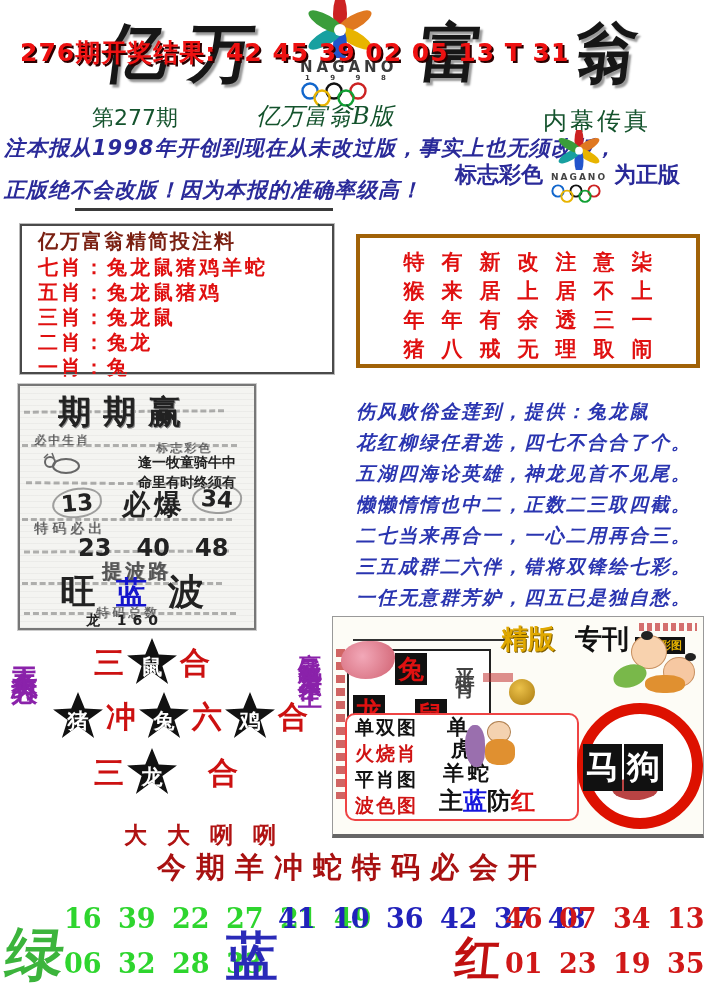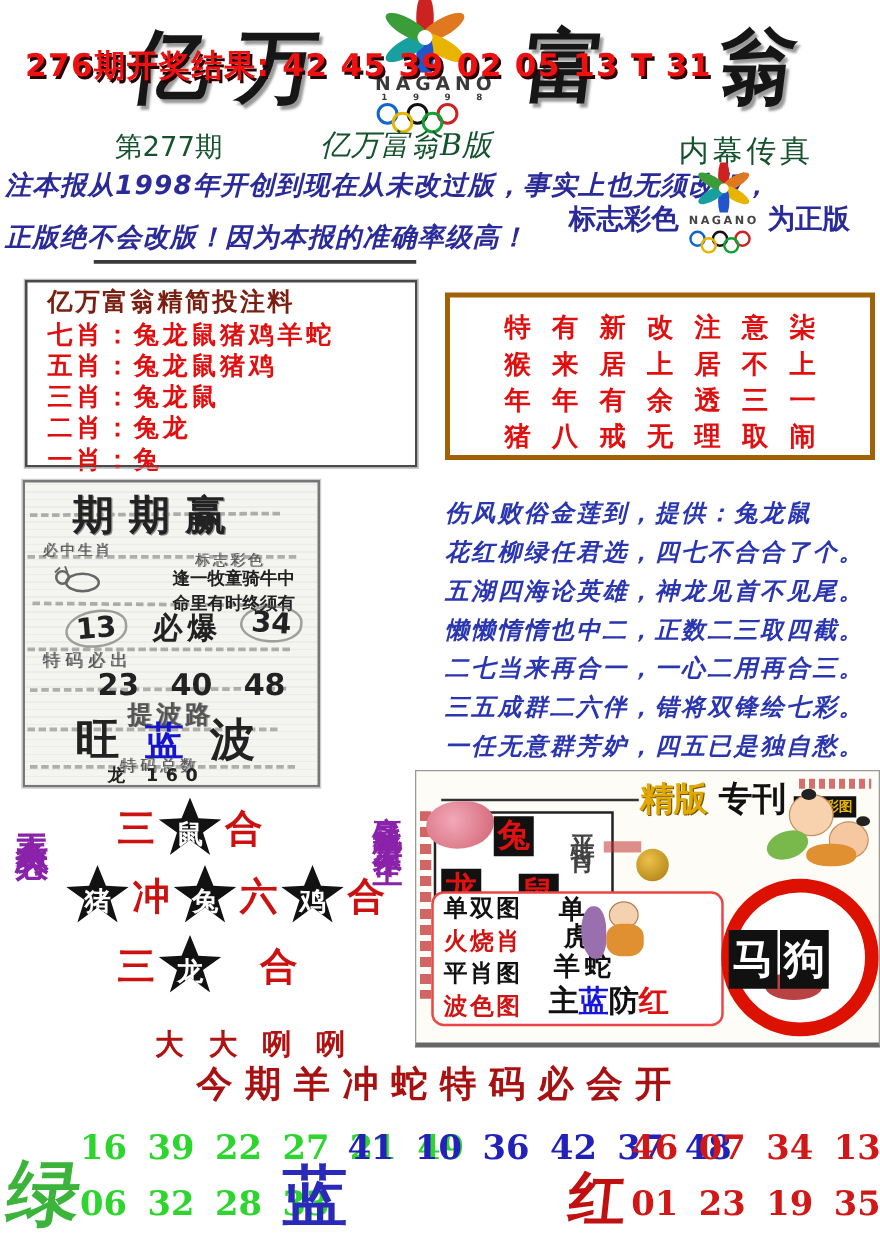--- a/index.html
+++ b/index.html
@@ -173,21 +173,21 @@
     <div class="abs fuzzy" style="left:14px;top:46px;font-size:12px;letter-spacing:2px;">必中生肖</div>
     <div class="abs fuzzy" style="left:136px;top:54px;font-size:12px;letter-spacing:2px;">标志彩色</div>
     <div class="abs" style="left:118px;top:68px;font-size:14px;font-weight:bold;">逢一牧童骑牛中</div>
     <div class="abs" style="left:118px;top:88px;font-size:14px;font-weight:bold;">命里有时终须有</div>
     <svg class="abs" style="left:20px;top:66px;" width="44" height="24" viewBox="0 0 44 24">
       <ellipse cx="26" cy="14" rx="13" ry="7" fill="none" stroke="#666" stroke-width="2"></ellipse>
       <circle cx="10" cy="10" r="5" fill="none" stroke="#666" stroke-width="2"></circle>
       <path d="M4 6 L8 2 M14 6 L12 1" stroke="#666" stroke-width="1.5" fill="none"></path>
     </svg>
     <div class="abs" style="left:32px;top:102px;font-size:23px;font-weight:bold;"><span class="scribble">13</span></div>
-    <div class="abs serif" style="left:102px;top:100px;font-size:24px;font-weight:bold;letter-spacing:4px;">必爆</div>
+    <div class="abs serif" style="left:102px;top:100px;font-size:28px;font-weight:bold;letter-spacing:4px;">必爆</div>
     <div class="abs" style="left:172px;top:98px;font-size:23px;font-weight:bold;"><span class="scribble" style="transform:rotate(4deg);">34</span></div>
     <div class="abs fuzzy" style="left:14px;top:134px;font-size:14px;letter-spacing:4px;">特码必出</div>
     <div class="abs" style="left:58px;top:148px;font-size:24px;font-weight:bold;white-space:pre;">23   40   48</div>
     <div class="abs fuzzy" style="left:82px;top:172px;font-size:20px;font-weight:bold;letter-spacing:3px;">提波路</div>
     <div class="abs serif" style="left:40px;top:182px;font-size:36px;font-weight:bold;">旺</div>
     <div class="abs serif" style="left:96px;top:186px;font-size:31px;font-weight:bold;color:#1515cc !important;">蓝</div>
     <div class="abs serif" style="left:148px;top:182px;font-size:36px;font-weight:bold;">波</div>
     <div class="abs fuzzy" style="left:76px;top:218px;font-size:13px;letter-spacing:3px;">特码总数</div>
     <div class="abs" style="left:66px;top:226px;font-size:14px;font-weight:bold;letter-spacing:6px;">龙 160</div>
   </div>
@@ -224,21 +224,21 @@
       <span class="star">龙</span>
       <span class="conn" style="margin-left:28px;">合</span>
     </div>
   </div>
 
   <div class="abs dada serif" style="left:124px;top:820px;">大大咧咧</div>
   <div class="abs banner serif">今期羊冲蛇特码必会开</div>
 
   <div class="abs spbox">
     <div class="abs" style="left:20px;top:22px;width:158px;height:2px;background:#333;"></div>
-    <div class="abs gold serif" style="left:179px;top:4px;font-size:27px;font-weight:bold;text-shadow:1px 1px 0 #7a5a00;">精版</div>
+    <div class="abs gold serif" style="left:168px;top:4px;font-size:27px;font-weight:bold;text-shadow:1px 1px 0 #7a5a00;">精版</div>
     <div class="abs serif" style="left:242px;top:4px;font-size:27px;font-weight:bold;color:#111;">专刊</div>
     <div class="abs" style="left:306px;top:6px;width:58px;height:8px;opacity:.7;background:repeating-linear-gradient(90deg,#c23333 0 5px,transparent 5px 8px);"></div>
     <div class="abs blackchip" style="left:302px;top:20px;">六合彩图</div>
     <div class="abs redtickstrip" style="left:3px;top:32px;"></div>
 
     <div class="abs frame" style="left:14px;top:32px;width:140px;height:98px;">
       <div class="abs" style="left:-8px;top:-10px;width:54px;height:38px;border-radius:55% 45% 60% 50%;background:radial-gradient(circle at 40% 40%,#f2a8b8,#d06070);"></div>
       <div class="abs anchip serif" style="left:46px;top:2px;">兔</div>
       <div class="abs anchip serif" style="left:4px;top:44px;">龙</div>
       <div class="abs anchip serif" style="left:66px;top:48px;">鼠</div>

